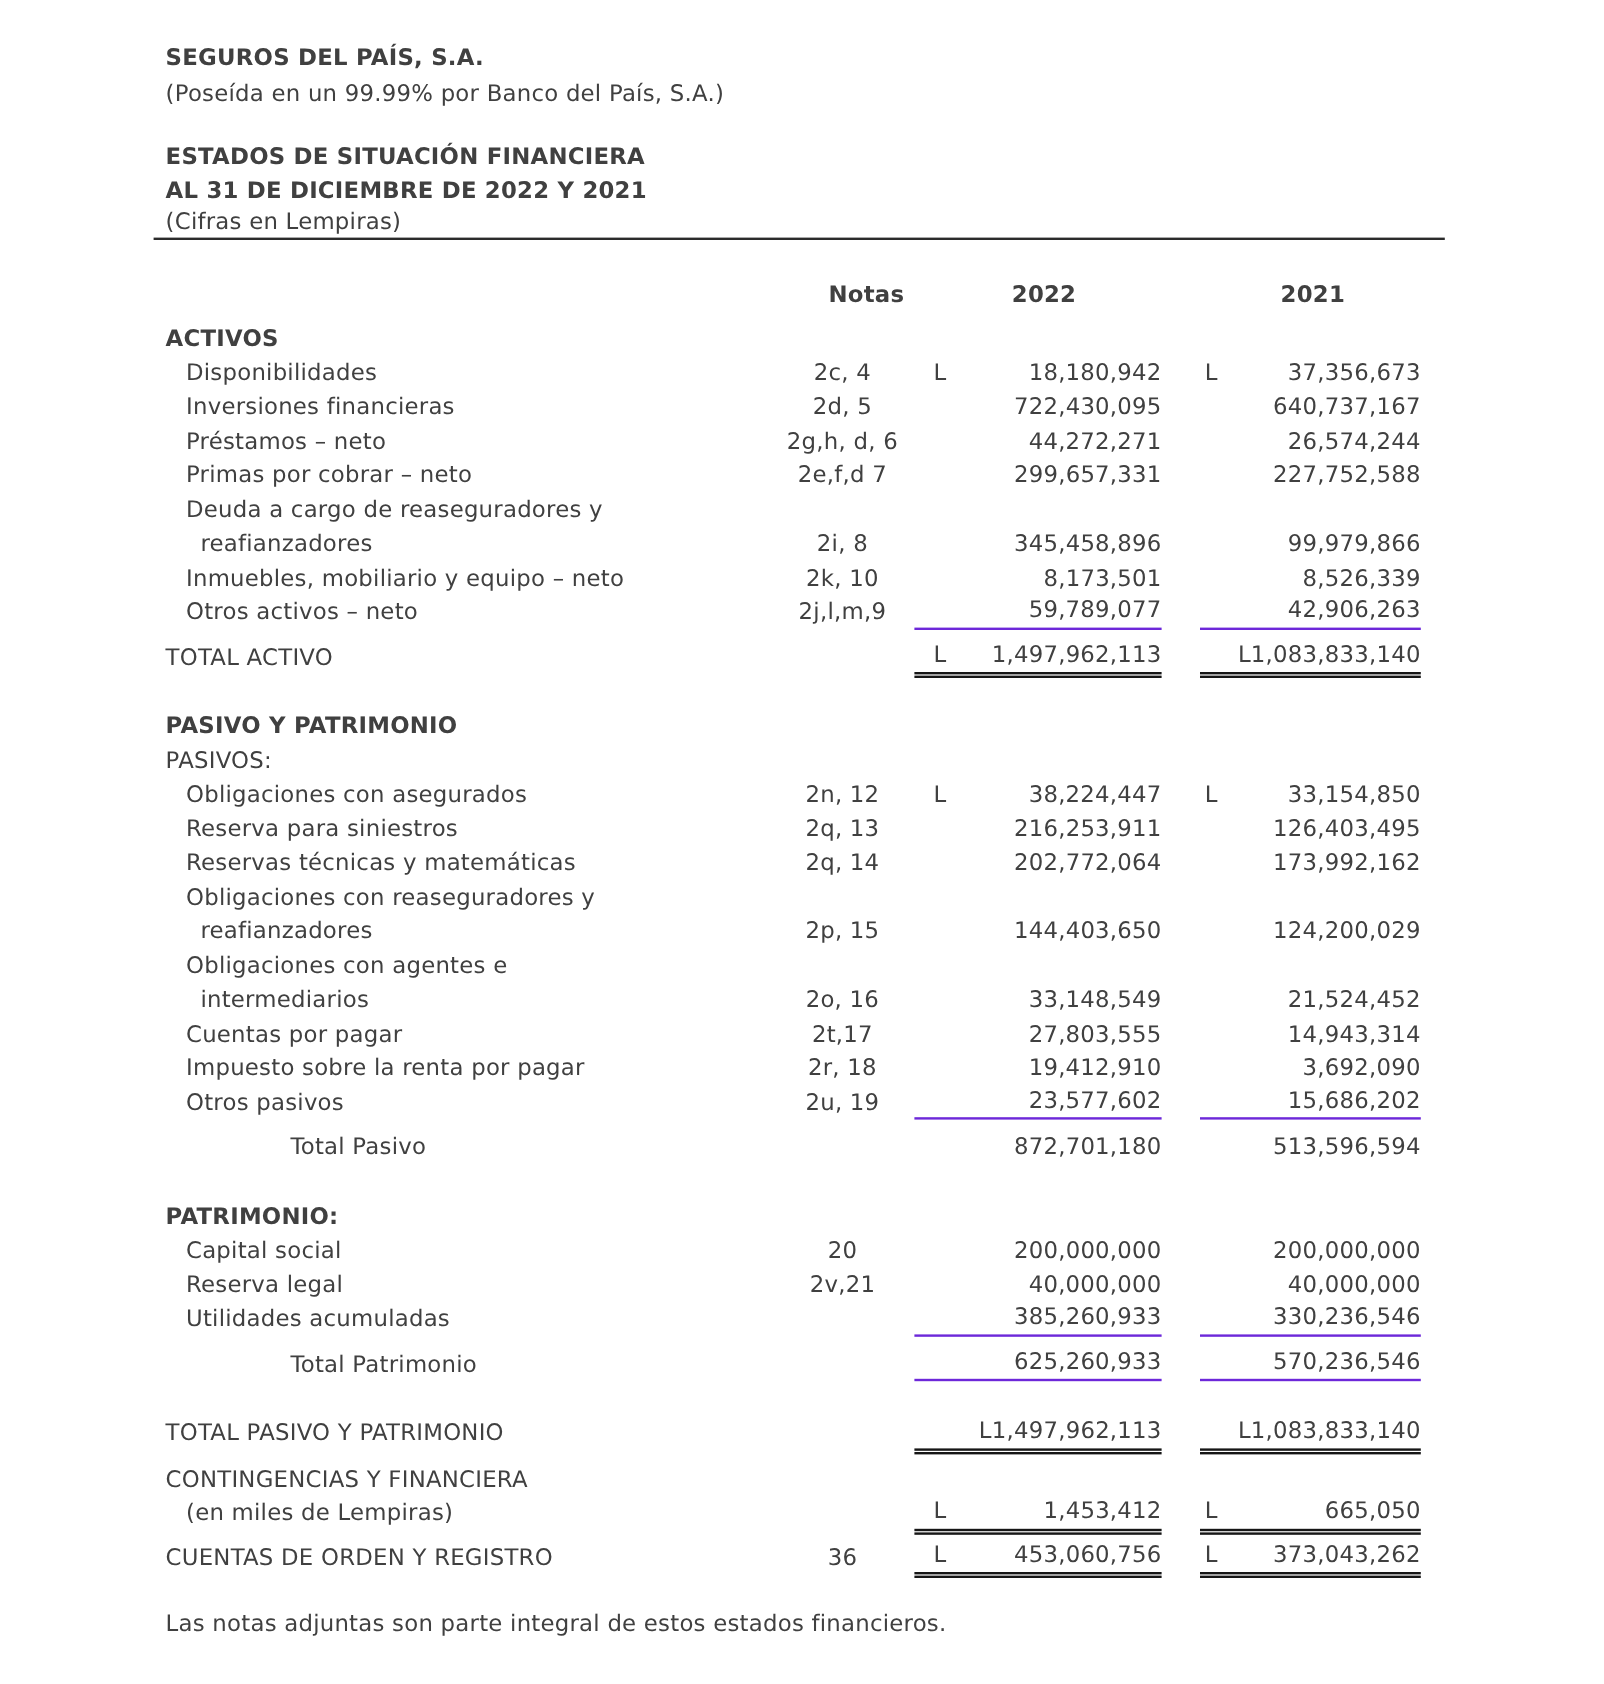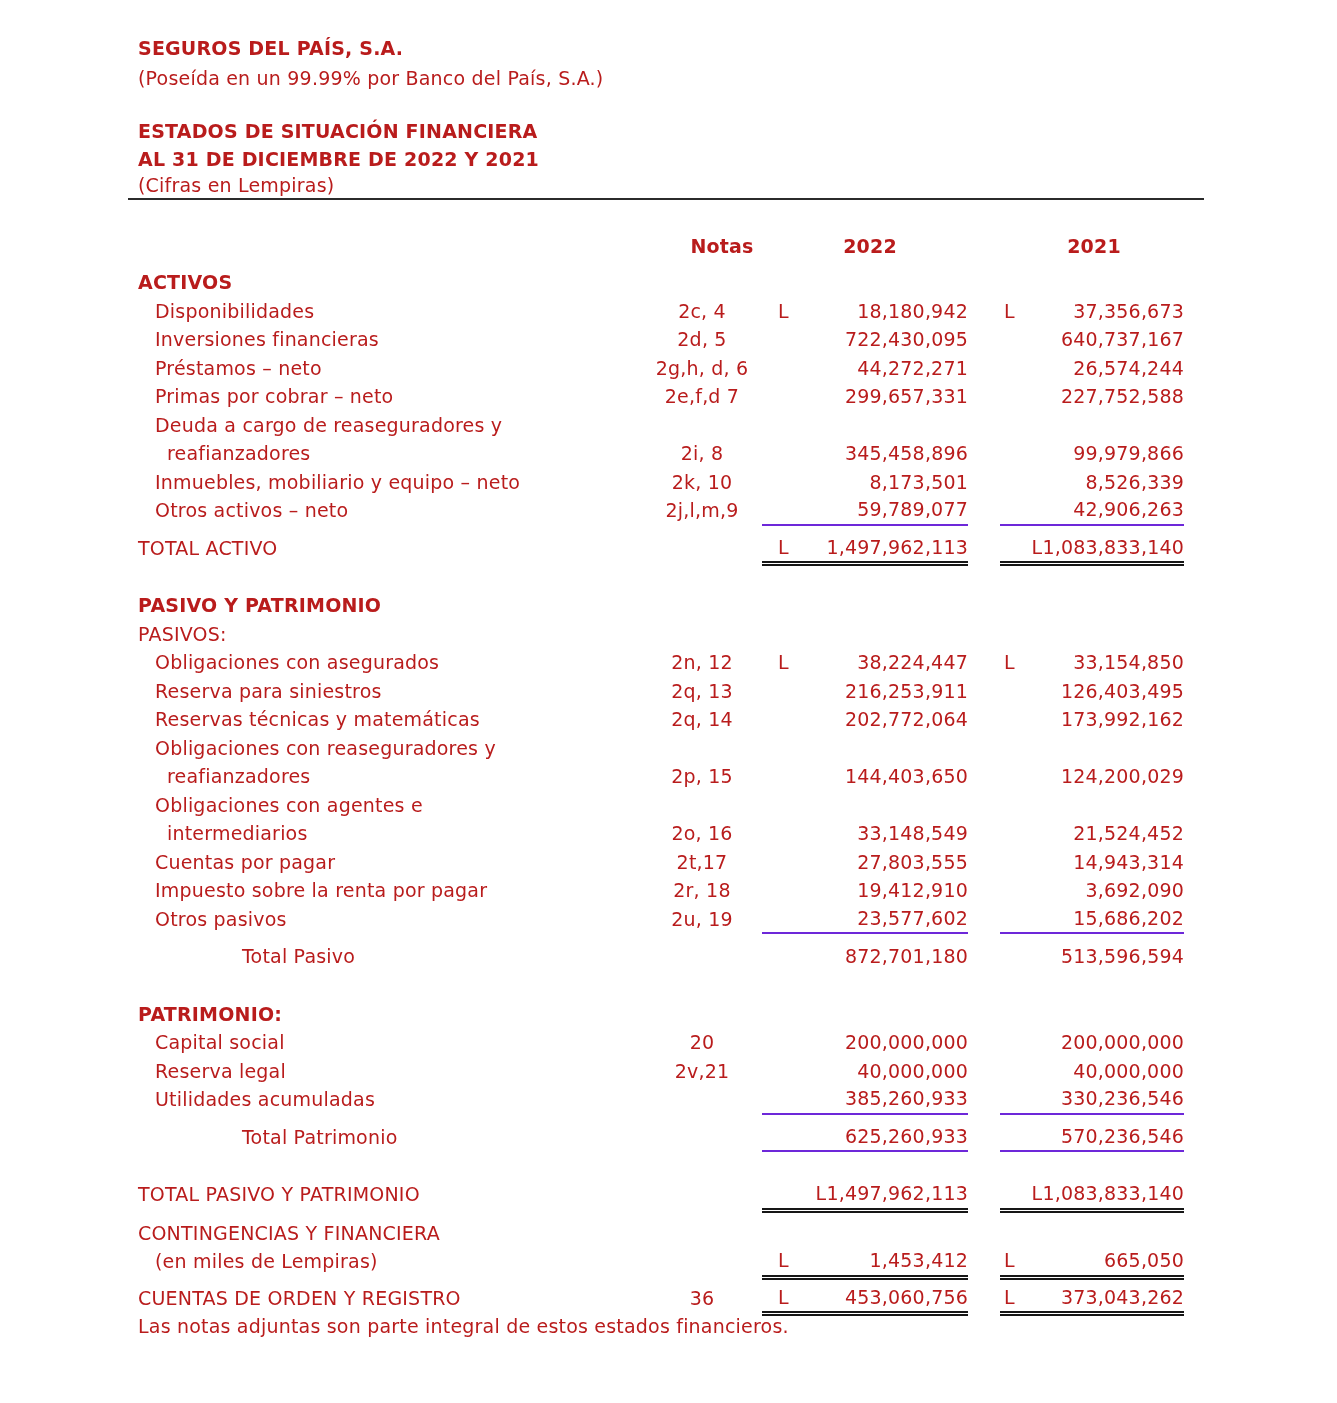--- a/index.html
+++ b/index.html
@@ -2,21 +2,21 @@
 <html><head>
 <meta charset="utf-8">
 <style>
   html, body { margin:0; padding:0; background:#ffffff; }
   .page {
     position:relative;
     width:1337px; height:1403px;
     background:#ffffff;
     font-family:"DejaVu Sans", sans-serif;
     font-size:19px;
-    color:#b91c1c;
+    color:#404040;
     letter-spacing:0.2px;
     overflow:hidden;
   }
   .content { position:absolute; left:138px; top:0; width:1046px; }
 
   .b { font-weight:bold; }
   .hl30 { height:30px; line-height:30px; }
   .hl28 { height:28px; line-height:28px; }
   .hl25 { height:25px; line-height:25px; }
   .mt33 { margin-top:33px; }
@@ -25,21 +25,21 @@
   .rule { margin-left:-10px; width:1076px; height:0; border-bottom:2px solid #2b2b2b; }
 
   
   .cols { position:relative; height:28px; margin-top:32px; font-weight:bold; }
   .cols .c { position:absolute; transform:translateX(-50%); line-height:28px; white-space:nowrap; }
   .c-notas { left:584px; }
   .c-2022 { left:732px; }
   .c-2021 { left:956px; }
 
   
-  .row { display:flex; height:28.5px; line-height:28.5px; align-items:center; }
+  .row { display:flex; height:28.5px; line-height:28.5px; align-items:flex-end; }
   .lbl { width:504px; box-sizing:border-box; white-space:nowrap; }
   .ind1 { padding-left:17px; }
   .ind2 { padding-left:29px; }
   .ind3 { padding-left:104px; }
   .notas { width:120px; text-align:center; white-space:nowrap; }
   .val { display:flex; box-sizing:border-box; white-space:nowrap; }
   .v22 { width:206px; padding-left:16px; }
   .v21 { width:184px; margin-left:32px; padding-left:4px; }
   .num { margin-left:auto; }
 
@@ -50,21 +50,21 @@
     content:""; position:absolute; left:0; right:0; bottom:-5px;
     height:0; border-bottom:2px solid #161616;
   }
 
   
   .mtA { margin-top:8px; }   
   .mtB { margin-top:9px; }   
   .mtC { margin-top:29px; }  
   .mtD { margin-top:10px; }
 
-  .footer-note { height:28.5px; line-height:28.5px; }
+  .footer-note { margin-top:27px; height:28.5px; line-height:28.5px; }
 </style>
 </head>
 <body>
 
 <div class="page">
   <div class="content">
 
     <div class="b hl30 mt33">SEGUROS DEL PAÍS, S.A.</div>
     <div class="hl30">(Poseída en un 99.99% por Banco del País, S.A.)</div>
     <div class="b hl28 mt24">ESTADOS DE SITUACIÓN FINANCIERA</div>

